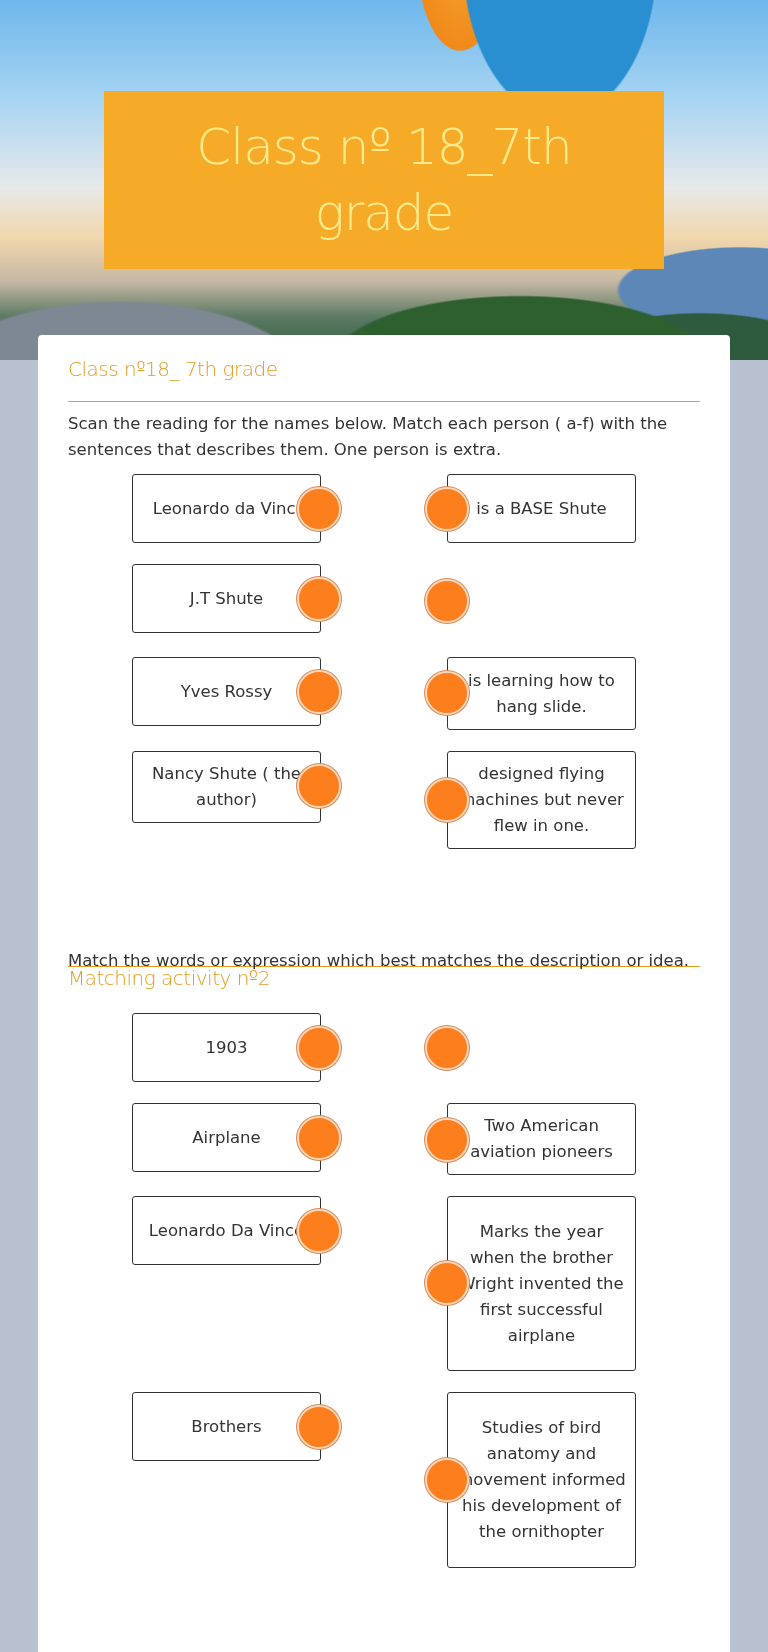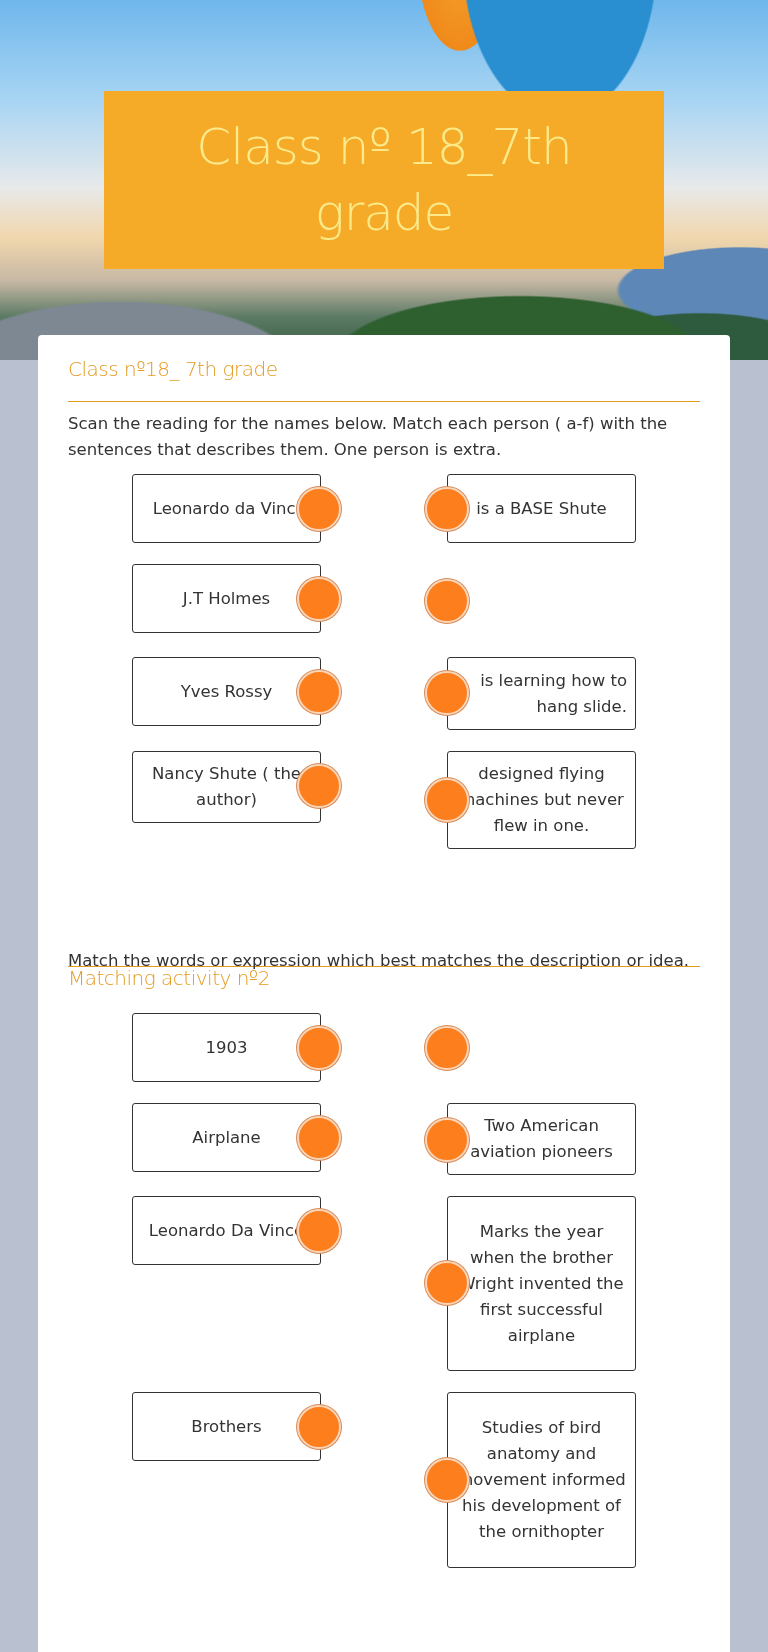--- a/index.html
+++ b/index.html
@@ -108,30 +108,30 @@
   <div class="match-box left" style="top:139px;height:69px;">
       <span>Leonardo da Vinci</span>
     </div>
   <div class="dot" style="left:259px;top:152px;"></div>
   <div class="match-box right" style="top:139px;height:69px;">
       <span>is a BASE Shute</span>
     </div>
   <div class="dot" style="left:387px;top:152px;"></div>
 
   <div class="match-box left" style="top:229px;height:69px;">
-      <span>J.T Holmes</span>
+      <span>J.T Shute</span>
     </div>
   <div class="dot" style="left:259px;top:242px;"></div>
   <div class="dot" style="left:387px;top:244px;"></div>
 
   <div class="match-box left" style="top:322px;height:69px;">
       <span>Yves Rossy</span>
     </div>
   <div class="dot" style="left:259px;top:335px;"></div>
-  <div class="match-box right wrap" style="top:322px;height:73px;text-align:right;">
+  <div class="match-box right wrap" style="top:322px;height:73px;">
       <span>is learning how to hang slide.</span>
     </div>
   <div class="dot" style="left:387px;top:336px;"></div>
 
   <div class="match-box left wrap" style="top:416px;height:72px;">
       <span>Nancy Shute ( the author)</span>
     </div>
   <div class="dot" style="left:259px;top:429px;"></div>
   <div class="match-box right wrap" style="top:416px;height:98px;">
       <span>designed flying machines but never flew in one.</span>

